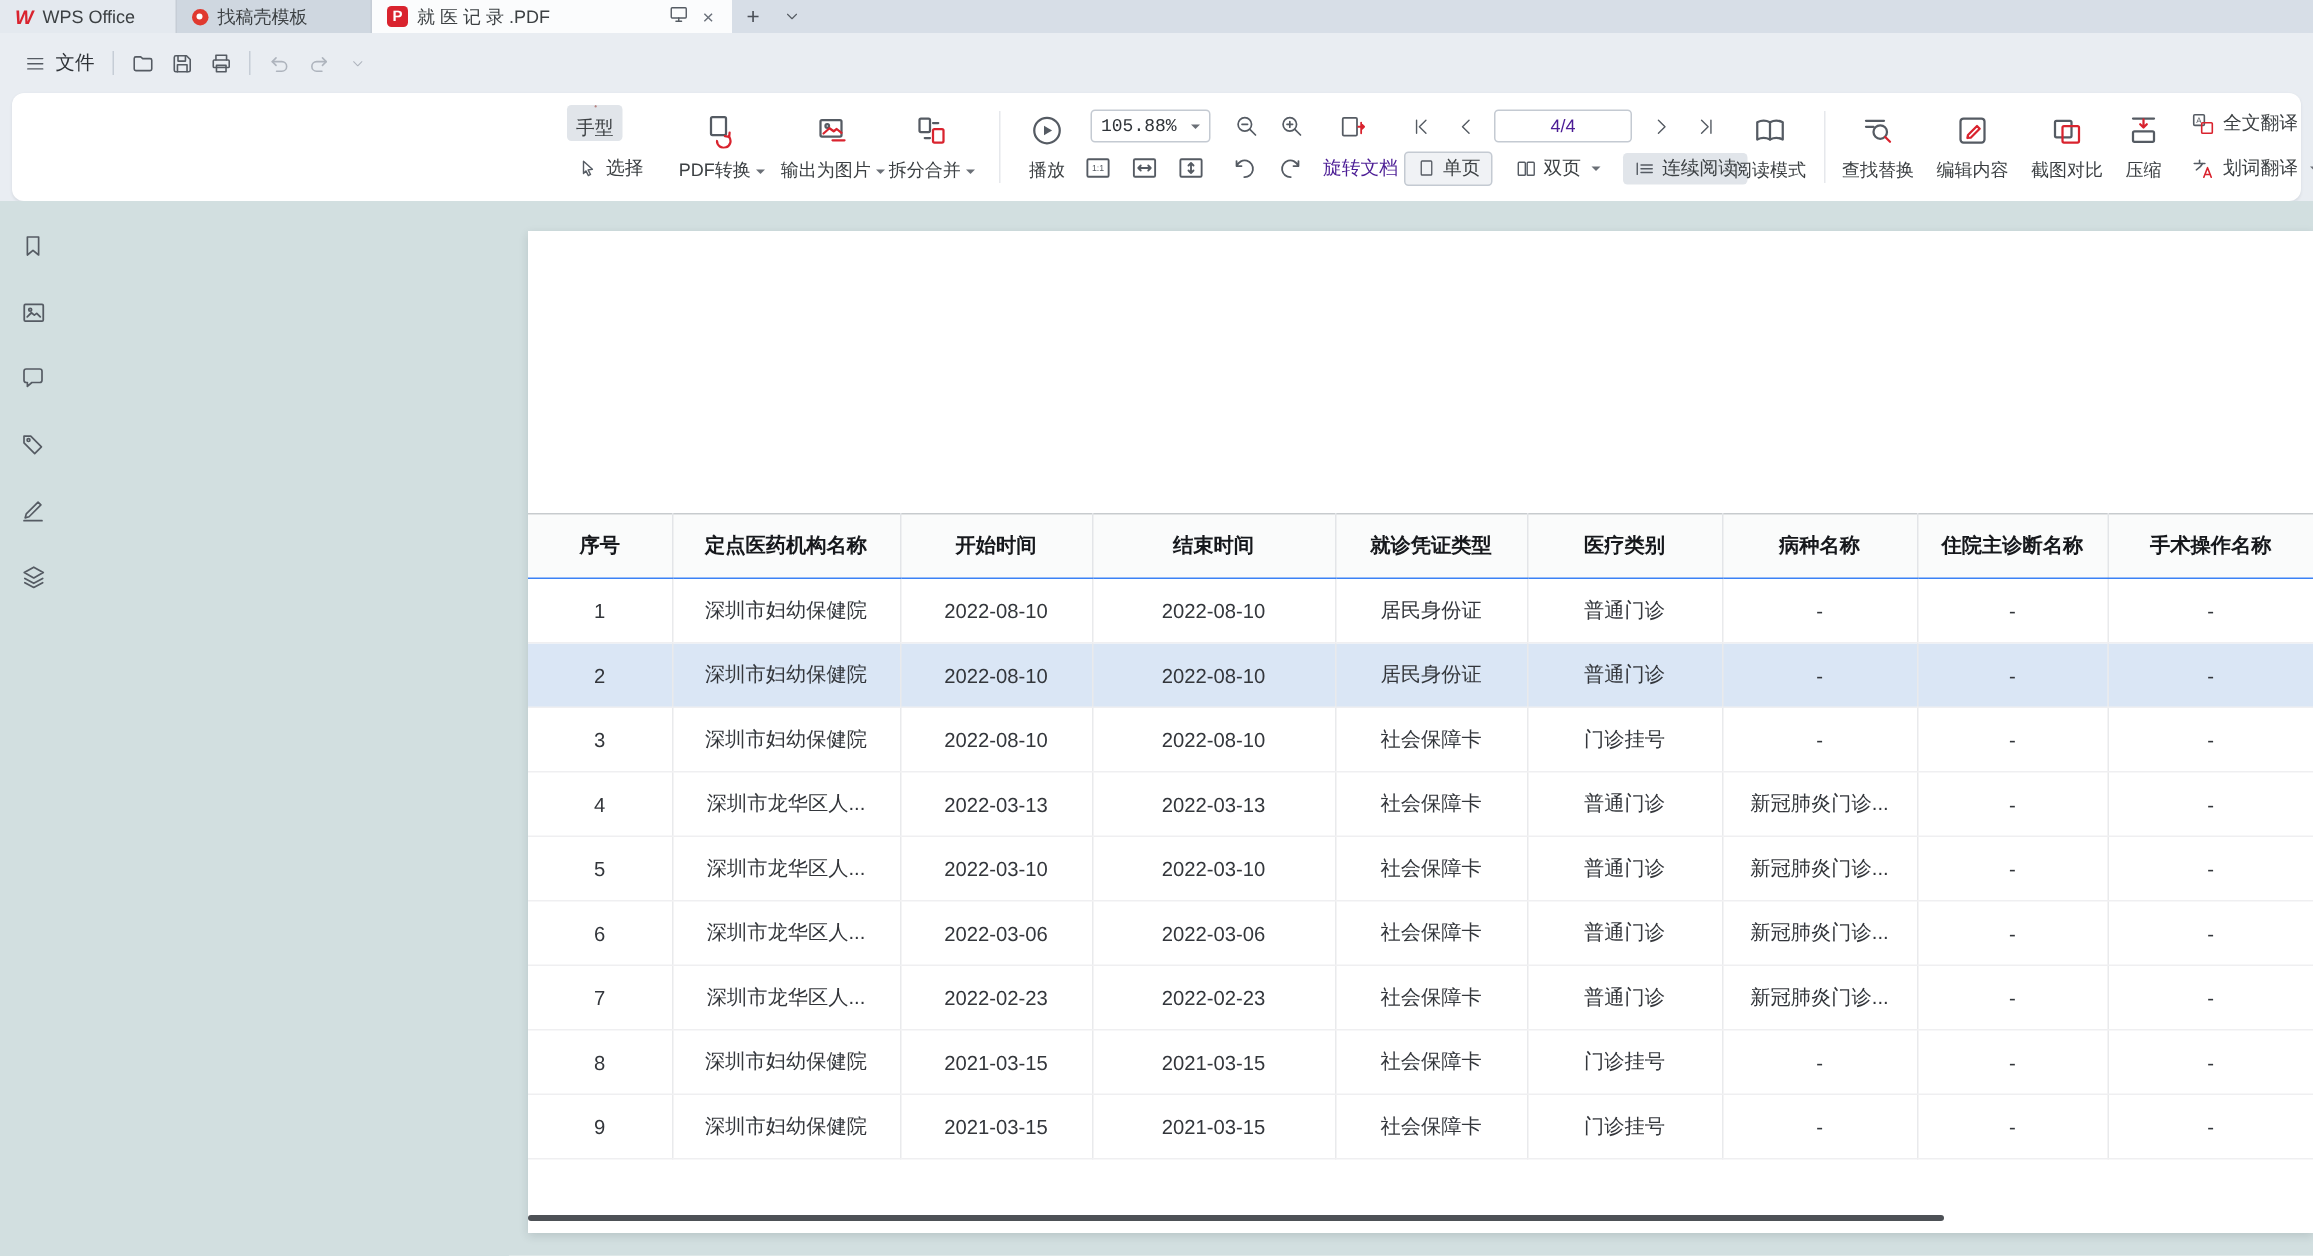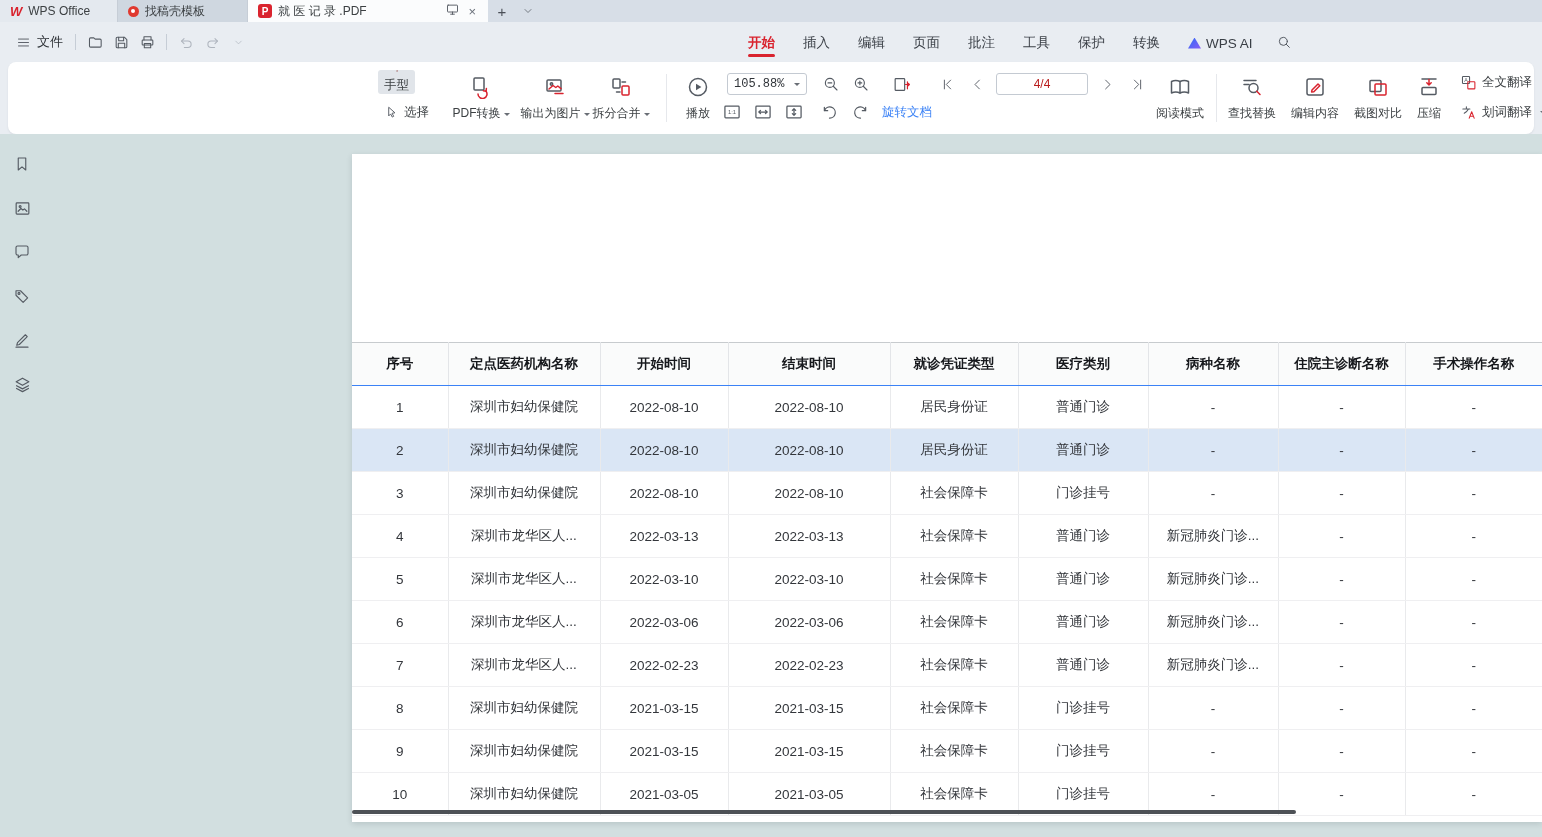--- a/index.html
+++ b/index.html
@@ -40,21 +40,21 @@
 
   
   .ribbon { position:relative; margin:0 8px; height:72px; background:#fff; border-radius:8px; box-shadow:0 1px 2px rgba(60,70,90,.10); }
   .rowtool { position:absolute; display:flex; align-items:center; gap:5px; height:24px; font-size:12.5px; color:#3c4043; padding:0 6px; border-radius:3px; white-space:nowrap; }
   .rowtool.sel { background:#e1e5ea;flex-direction:column; }
   .bigbtn { position:absolute; top:7px; height:58px; display:flex; flex-direction:column; align-items:center; justify-content:space-between; padding:6px 4px 5px 4px; border-radius:4px; }
   .bigbtn .lbl { font-size:12px; color:#3c4043; white-space:nowrap; display:flex; align-items:center; }
   .cv { display:inline-block; width:0; height:0; border:3.5px solid transparent; border-top-color:#6a6f76; margin-left:3px; transform:translateY(2px); }
   .rsep { position:absolute; top:12px; width:1px; height:48px; background:#e6e8ec; }
   .zoombox { width:80px; height:22px; border:1px solid #c4cad2; border-radius:3px; background:#fff; display:flex; align-items:center; justify-content:space-between; padding:0 6px; font-size:12px; color:#2f3338; }
-  .pagebox { width:92px; height:22px; border:1px solid #c4cad2; border-radius:3px; background:#fff; display:flex; align-items:center; justify-content:center; font-size:12px; color:#b91c1c; }
+  .pagebox { width:92px; height:22px; border:1px solid #c4cad2; border-radius:3px; background:#fff; display:flex; align-items:center; justify-content:center; font-size:12px; color:#4c1d95; }
   .icbtn { width:22px; height:22px; display:flex; align-items:center; justify-content:center; border-radius:3px; }
   .pill { display:flex; align-items:center; gap:4px; font-size:12.5px; color:#3c4043; padding:2px 7px; border-radius:3px; white-space:nowrap; }
   .pill.boxed { border:1px solid #c4cad2; background:#f0f2f5; }
   .pill.hl { background:#e1e5ea; }
 
   
   .workspace { position:relative; width:1542px; height:703px; background:#d2dfe0; }
   .side { position:absolute; left:0; top:18px; width:44px; display:flex; flex-direction:column; align-items:center; gap:20px; }
   .sbtn { width:24px; height:24px; display:flex; align-items:center; justify-content:center; border-radius:3px; }
 
@@ -140,40 +140,20 @@
             <path d="M19 10h-9a4.5 4.5 0 00-4.5 4.5A4.5 4.5 0 0010 19h5"></path>
             <path d="M15.5 6.5L19 10l-3.5 3.5"></path>
           </svg>
       </div>
       <div class="qbtn">
         <svg width="11" height="11" viewBox="0 0 24 24" style="stroke:#aeb4bd">
             <path d="M6 9l6 6 6-6"></path>
           </svg>
       </div>
 
-      <div class="mtabs">
-        <div class="mi active">开始</div>
-        <div class="mi">插入</div>
-        <div class="mi">编辑</div>
-        <div class="mi">页面</div>
-        <div class="mi">批注</div>
-        <div class="mi">工具</div>
-        <div class="mi">保护</div>
-        <div class="mi">转换</div>
-        <div class="mi ai">
-          <span class="ai-tri"></span>
-          <span>WPS AI</span>
-        </div>
-        <div class="qbtn">
-          <svg width="16" height="16" viewBox="0 0 24 24">
-              <circle cx="11" cy="11" r="6"></circle>
-              <path d="M15.5 15.5L20 20"></path>
-            </svg>
-        </div>
-      </div>
     </div>
 
     <div class="ribbon">
 
       <div class="rowtool sel" style="left:370px; top:8px;">
         <svg width="16" height="16" viewBox="0 0 24 24" style="stroke:#9b3b34">
             <path d="M9 12V5a1.3 1.3 0 012.6 0v6M11.6 11V4.2a1.3 1.3 0 012.6 0V11M14.2 11.2V6a1.3 1.3 0 012.6 0v6.6M16.8 12.6V8a1.3 1.3 0 012.6 0v6.8c0 3.8-2.6 6.4-6.2 6.4-3 0-4.6-1.4-5.8-3.8L5.2 13.6a1.3 1.3 0 012.2-1.3L9 14.6"></path>
           </svg>
         <span>手型</span>
       </div>
@@ -278,21 +258,21 @@
               <path d="M5.5 5.5v4.2h4.2"></path>
               <path d="M5.8 9.5A7 7 0 1112 19"></path>
             </svg>
         </div>
         <div class="icbtn">
           <svg width="19" height="19" viewBox="0 0 24 24">
               <path d="M18.5 5.5v4.2h-4.2"></path>
               <path d="M18.2 9.5A7 7 0 1012 19"></path>
             </svg>
         </div>
-        <span style="font-size:12.5px; color:#3b82f6; margin-left:2px;">旋转文档</span>
+        <span style="font-size:12.5px; color:#4c1d95; margin-left:2px;">旋转文档</span>
       </div>
 
       <div class="rowtool" style="left:928px; top:10px; padding:0; gap:8px;">
         <div class="icbtn">
           <svg width="15" height="15" viewBox="0 0 24 24">
               <path d="M7 5v14M17 5l-7 7 7 7"></path>
             </svg>
         </div>
         <div class="icbtn">
           <svg width="15" height="15" viewBox="0 0 24 24">
@@ -307,20 +287,42 @@
               <path d="M9 5l7 7-7 7"></path>
             </svg>
         </div>
         <div class="icbtn">
           <svg width="15" height="15" viewBox="0 0 24 24">
               <path d="M17 5v14M7 5l7 7-7 7"></path>
             </svg>
         </div>
       </div>
 
+      <div class="rowtool" style="left:928px; top:38px; padding:0; gap:8px;">
+        <div class="pill boxed">
+          <svg width="14" height="14" viewBox="0 0 24 24">
+              <rect x="6" y="4" width="12" height="16" rx="1"></rect>
+            </svg>
+          <span>单页</span>
+        </div>
+        <div class="pill">
+          <svg width="15" height="15" viewBox="0 0 24 24">
+              <rect x="3.5" y="5" width="7.5" height="14" rx="1"></rect>
+              <rect x="13" y="5" width="7.5" height="14" rx="1"></rect>
+            </svg>
+          <span>双页</span>
+          <span class="cv"></span>
+        </div>
+        <div class="pill hl">
+          <svg width="15" height="15" viewBox="0 0 24 24">
+              <path d="M4 6v12M8 8h12M8 12h12M8 16h12"></path>
+            </svg>
+          <span>连续阅读</span>
+        </div>
+      </div>
 
       <div class="bigbtn" style="left:1142px; width:60px;">
         <svg width="24" height="24" viewBox="0 0 24 24">
             <path d="M3.5 6.5C6.5 5 9 5 12 6.5c3-1.5 5.5-1.5 8.5 0V18c-3-1.5-5.5-1.5-8.5 0-3-1.5-5.5-1.5-8.5 0z"></path>
             <path d="M12 6.5V18"></path>
           </svg>
         <span class="lbl">阅读模式</span>
       </div>
 
       <div class="rsep" style="left:1208px;"></div>
@@ -535,30 +537,19 @@
               <td>9</td>
               <td>深圳市妇幼保健院</td>
               <td>2021-03-15</td>
               <td>2021-03-15</td>
               <td>社会保障卡</td>
               <td>门诊挂号</td>
               <td>-</td>
               <td>-</td>
               <td>-</td>
             </tr>
-            <tr>
-              <td>10</td>
-              <td>深圳市妇幼保健院</td>
-              <td>2021-03-05</td>
-              <td>2021-03-05</td>
-              <td>社会保障卡</td>
-              <td>门诊挂号</td>
-              <td>-</td>
-              <td>-</td>
-              <td>-</td>
-            </tr>
           </tbody>
       </table>
     </div>
 
     <div class="hscroll"></div>
   </div>
 </div>
 
 </body></html>

